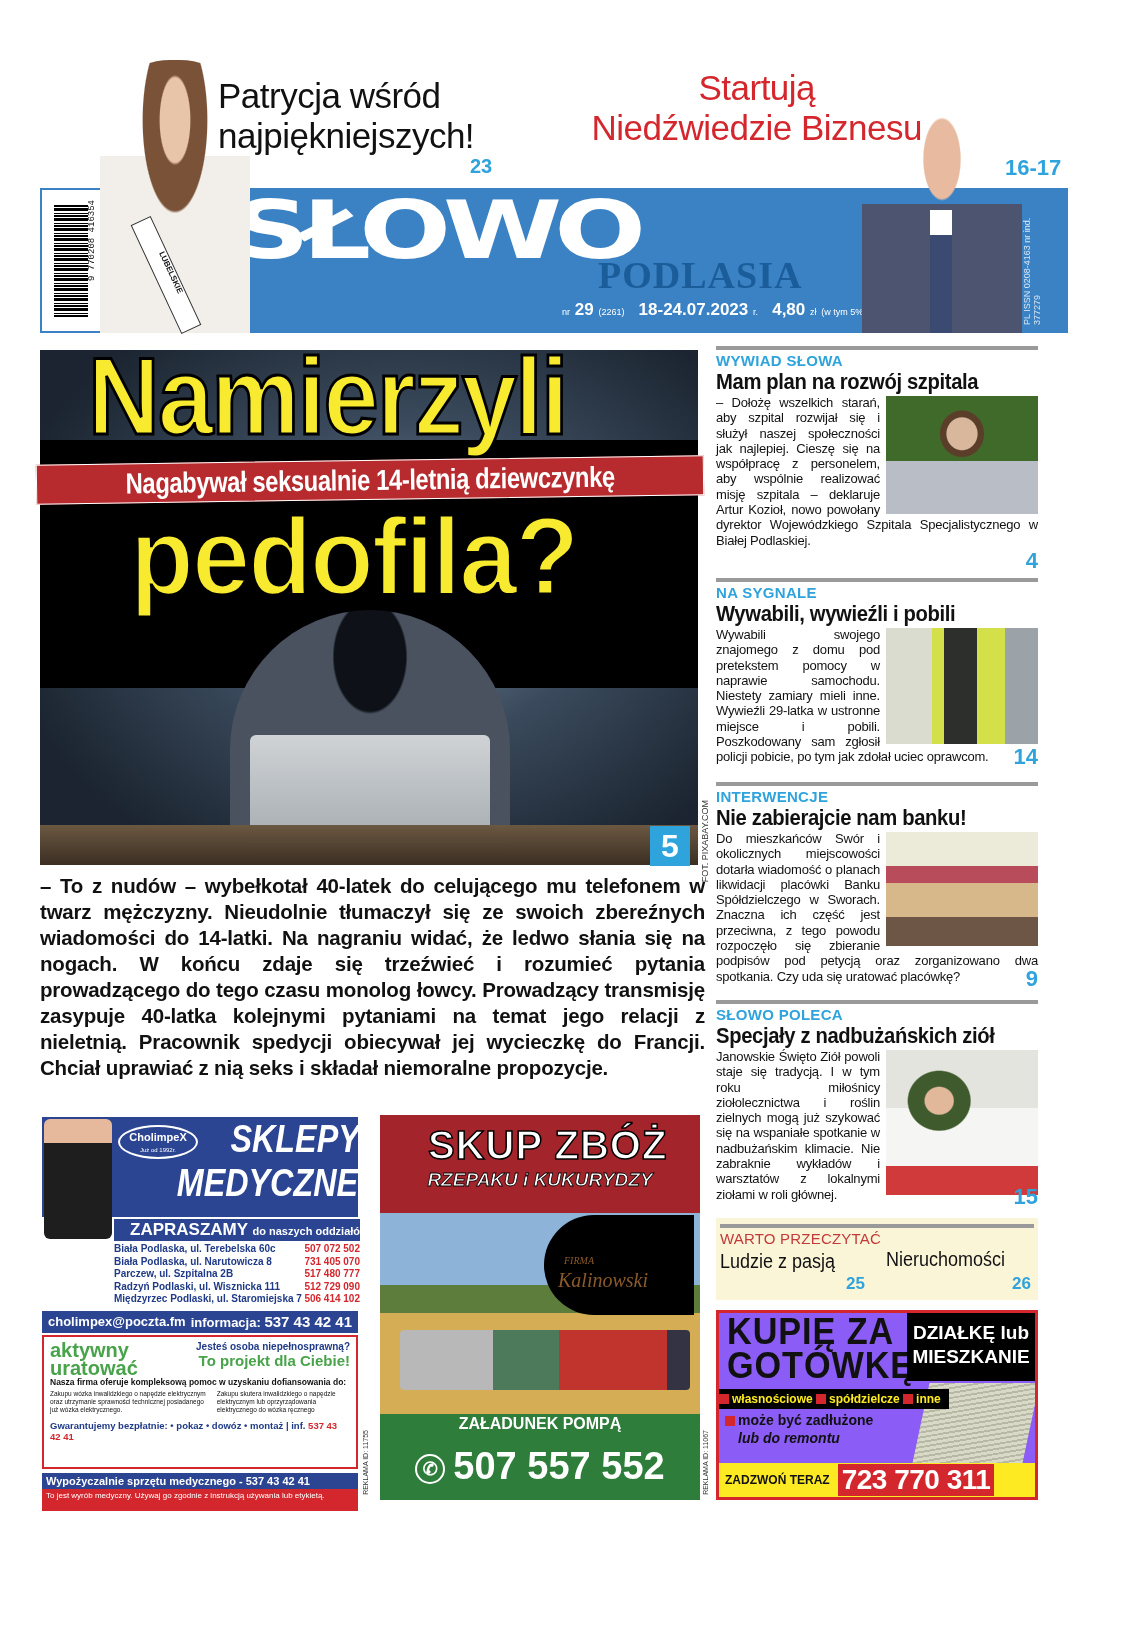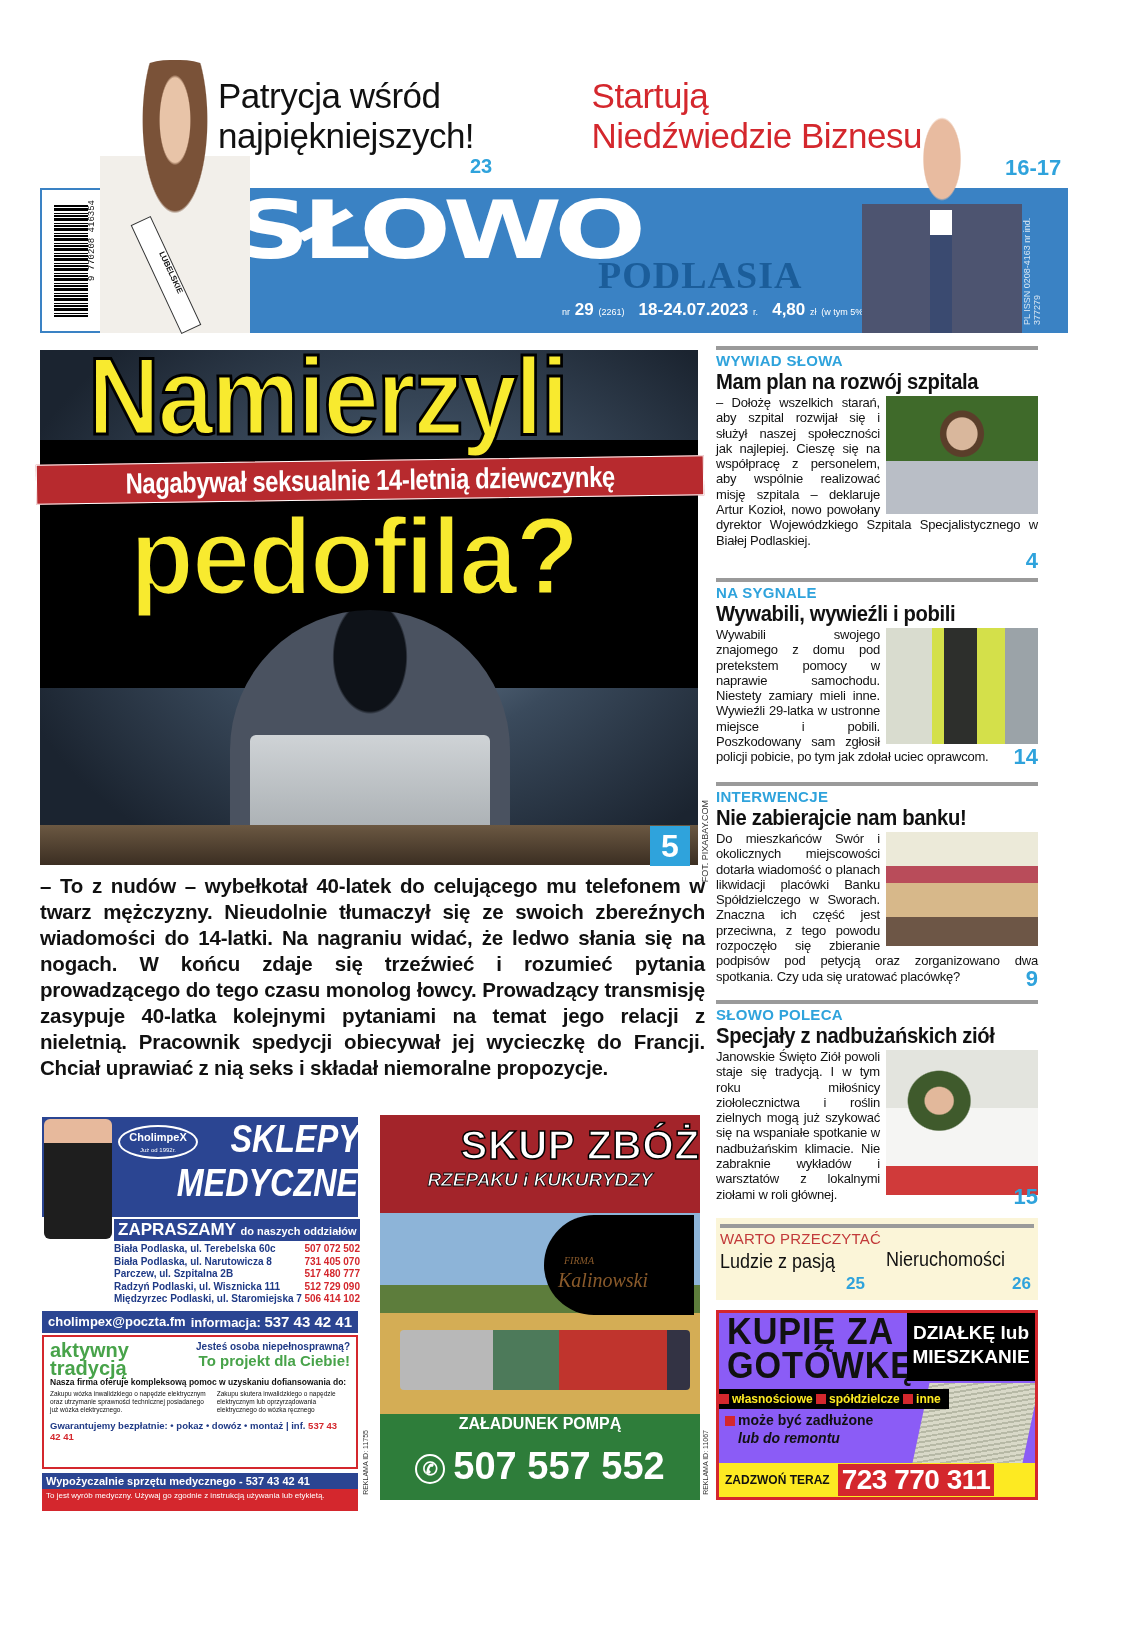--- a/index.html
+++ b/index.html
@@ -2,21 +2,21 @@
 <html><head>
 <meta charset="utf-8">
 <style>
   * { box-sizing: border-box; margin: 0; padding: 0; }
   body { width: 1140px; height: 1629px; background: #fff; position: relative; overflow: hidden; font-family: "Liberation Sans", sans-serif; color: #111; }
   .abs { position: absolute; }
 
   
   .teaser-left { left: 218px; top: 76px; font-size: 35px; line-height: 40px; color: #111; letter-spacing: -0.5px; }
   .teaser-left-page { left: 470px; top: 155px; font-size: 20px; font-weight: bold; color: #2fa3dc; }
-  .teaser-right { right: 218px; top: 76px; text-align: left; font-size: 35px; line-height: 40px; color: #d4272d; letter-spacing: -0.5px; }
+  .teaser-right { right: 218px; top: 68px; text-align: center; font-size: 35px; line-height: 40px; color: #d4272d; letter-spacing: -0.5px; }
   .teaser-right-page { left: 1005px; top: 155px; font-size: 22px; font-weight: bold; color: #2fa3dc; }
 
   .mast-band { left: 40px; top: 188px; width: 1028px; height: 145px; background: #3a82c4; }
   .barcode { left: 40px; top: 188px; width: 62px; height: 145px; background: #fff; border: 2px solid #3a82c4; display:flex; flex-direction:column; align-items:center; justify-content:center; padding:4px; }
   .barcode .bars { width: 34px; height: 112px; background: repeating-linear-gradient(0deg, #000 0 2px, #fff 2px 3px, #000 3px 4px, #fff 4px 6px, #000 6px 9px, #fff 9px 10px); }
   .barcode .num { writing-mode: vertical-rl; transform: rotate(180deg); font-size: 9px; font-family: "Liberation Mono", monospace; position:absolute; right:3px; top:10px; }
 
   .woman { left: 100px; top: 60px; width: 150px; height: 273px; background: radial-gradient(ellipse at 50% 22%, #e8c4a8 0 14%, #7a5238 15% 30%, transparent 31%), linear-gradient(180deg, transparent 0 35%, #f2efea 35% 100%); border-radius: 70px 70px 0 0; }
   .sash { left: 155px; top: 215px; width: 22px; height: 120px; background: #fff; border: 1px solid #333; transform: rotate(-25deg); font-size: 8px; writing-mode: vertical-rl; text-align: center; font-weight: bold; }
 
@@ -64,40 +64,40 @@
   .warto-pa { position:absolute; left:130px; top:56px; font-weight:bold; font-size:17px; color:#2fa3dc; }
   .warto-pb { position:absolute; left:296px; top:56px; font-weight:bold; font-size:17px; color:#2fa3dc; }
 
   
   .ad1 { left: 40px; top: 1115px; width: 320px; height: 385px; border: 2px solid #fff; background: #fff; }
   .ad1-top { position:absolute; left:0; top:0; width:100%; height:100px; background:#2b4592; }
   .ad1-knee { position:absolute; left:2px; top:2px; width:68px; height:120px; background: linear-gradient(180deg, #e7b99c 0 20%, #1e1e1e 20% 100%); border-radius: 6px; }
   .ad1-cholimpex { position:absolute; left:76px; top:8px; width:80px; height:34px; border:2px solid #fff; border-radius:50%; color:#fff; font-weight:bold; font-size:11px; text-align:center; line-height:20px; }
   .ad1-cholimpex small { display:block; font-size:6px; line-height:6px; font-weight:normal; }
   .ad1-title { position:absolute; left:76px; top:0; width:240px; text-align:right; color:#fff; font-weight:bold; font-style:italic; font-size:38px; line-height:44px; transform: scaleX(0.85); transform-origin:right; }
-  .ad1-zap { position:absolute; left:72px; top:102px; width:246px; height:22px; background:#2b4592; color:#fff; font-weight:bold; font-size:17px; line-height:22px; padding-left:4px; white-space:nowrap; }
+  .ad1-zap { position:absolute; left:72px; top:102px; width:246px; height:22px; background:#2b4592; color:#fff; font-weight:bold; font-size:17px; line-height:22px; padding-left:16px; white-space:nowrap; }
   .ad1-zap small { font-size:11px; }
   .ad1-list { position:absolute; left:72px; top:126px; width:246px; font-size:10px; font-weight:bold; line-height:12.6px; color:#1f3a86; }
   .ad1-list div { display:flex; justify-content:space-between; }
   .ad1-list .ph { color:#d4272d; }
   .ad1-email { position:absolute; left:0; top:194px; width:100%; height:22px; background:#2b4592; color:#fff; font-weight:bold; font-size:13px; line-height:22px; padding:0 6px; display:flex; justify-content:space-between; }
   .ad1-email b { font-size:15px; }
   .ad1-aktyw { position:absolute; left:0; top:218px; width:100%; height:134px; border:2px solid #d4272d; padding:4px 6px; }
   .ad1-aktyw .brand { color:#48a34a; font-weight:bold; font-size:20px; line-height:18px; width:110px; float:left; }
   .ad1-aktyw .q { font-size:10px; font-weight:bold; color:#1f3a86; text-align:right; }
   .ad1-aktyw .proj { font-size:15px; font-weight:bold; color:#48a34a; text-align:right; }
   .ad1-aktyw .offer { clear:both; font-size:8.5px; font-weight:bold; margin-top:4px; }
   .ad1-aktyw .cols { display:flex; gap:6px; font-size:6.5px; margin-top:3px; line-height:8px; }
   .ad1-aktyw .guar { font-size:9.5px; font-weight:bold; color:#1f3a86; margin-top:6px; }
   .ad1-aktyw .guar span { color:#d4272d; }
   .ad1-rent { position:absolute; left:0; top:356px; width:100%; height:16px; background:#2b4592; color:#fff; font-weight:bold; font-size:11px; line-height:16px; padding-left:4px; }
   .ad1-note { position:absolute; left:0; top:372px; width:100%; height:22px; background:#d4272d; color:#fff; font-size:8px; line-height:13px; padding-left:4px; }
 
   .ad2 { left: 380px; top: 1115px; width: 320px; height: 385px; background: #a3242a; overflow:hidden; }
-  .ad2-title { position:absolute; left:0; top:8px; width:100%; text-align:right; color:#fff; font-weight:bold; font-size:40px; line-height:44px; -webkit-text-stroke:1.5px #000; letter-spacing:1px; }
+  .ad2-title { position:absolute; left:0; top:8px; width:100%; text-align:left; color:#fff; font-weight:bold; font-size:40px; line-height:44px; -webkit-text-stroke:1.5px #000; letter-spacing:1px;padding-left:48px; }
   .ad2-sub { position:absolute; left:0; top:54px; width:100%; text-align:center; color:#fff; font-weight:bold; font-size:19px;font-style:italic; -webkit-text-stroke:0.8px #000; }
   .ad2-field { position:absolute; left:0; top:98px; width:100%; height:287px; background: linear-gradient(180deg, #8db4d8 0 25%, #5d7d3c 25% 35%, #d4ad55 35% 70%, #2e7d3a 70%); }
   .ad2-logo { position:absolute; left:164px; top:100px; width:150px; height:100px; background:#000000; border-radius: 80px 0 0 80px; }
   .ad2-logo .firma { position:absolute; left:20px; top:40px; font-family:"Liberation Serif", serif; font-style:italic; font-size:10px; color:#8a5a2a; }
   .ad2-logo .name { position:absolute; left:14px; top:54px; font-family:"Liberation Serif", serif; font-style:italic; font-size:20px; color:#8a5a2a; }
   .ad2-trucks { position:absolute; left:20px; top:215px; width:290px; height:60px; background: linear-gradient(90deg, #b8b8b8 0 32%, #4d7a5a 32% 55%, #c0342d 55% 92%, #334 92%); border-radius:4px; }
   .ad2-load { position:absolute; left:0; top:300px; width:100%; text-align:center; color:#fff; font-weight:bold; font-size:16px; }
   .ad2-phone { position:absolute; left:0; top:330px; width:100%; text-align:center; color:#fff; font-weight:bold; font-size:38px; }
   .ad2-phone span.ic { display:inline-block; width:30px; height:30px; border:2px solid #fff; border-radius:50%; font-size:18px; line-height:26px; vertical-align:middle; margin-right:8px; }
   .ad-ref { writing-mode: vertical-rl; transform: rotate(180deg); font-size:7px; color:#333; }
@@ -254,21 +254,21 @@
         <span class="ph">506 414 102</span>
       </div>
   </div>
   <div class="ad1-email">
     <span>cholimpex@poczta.fm</span>
     <span><span>informacja:</span> <b>537 43 42 41</b></span>
   </div>
   <div class="ad1-aktyw">
     <div class="brand">
       <div>aktywny</div>
-      <div>tradycją</div>
+      <div>uratować</div>
     </div>
     <div class="q">Jesteś osoba niepełnosprawną?</div>
     <div class="proj">To projekt dla Ciebie!</div>
     <div class="offer">Nasza firma oferuje kompleksową pomoc w uzyskaniu dofiansowania do:</div>
     <div class="cols">
       <div>Zakupu wózka inwalidzkiego o napędzie elektrycznym oraz utrzymanie sprawności technicznej posiadanego już wózka elektrycznego.</div>
       <div>Zakupu skutera inwalidzkiego o napędzie elektrycznym lub oprzyrządowania elektrycznego do wózka ręcznego</div>
     </div>
     <div class="guar"><span style="color:#1f3a86">Gwarantujemy bezpłatnie: • pokaz • dowóz • montaż | inf.</span> <span>537 43 42 41</span></div>
   </div>

